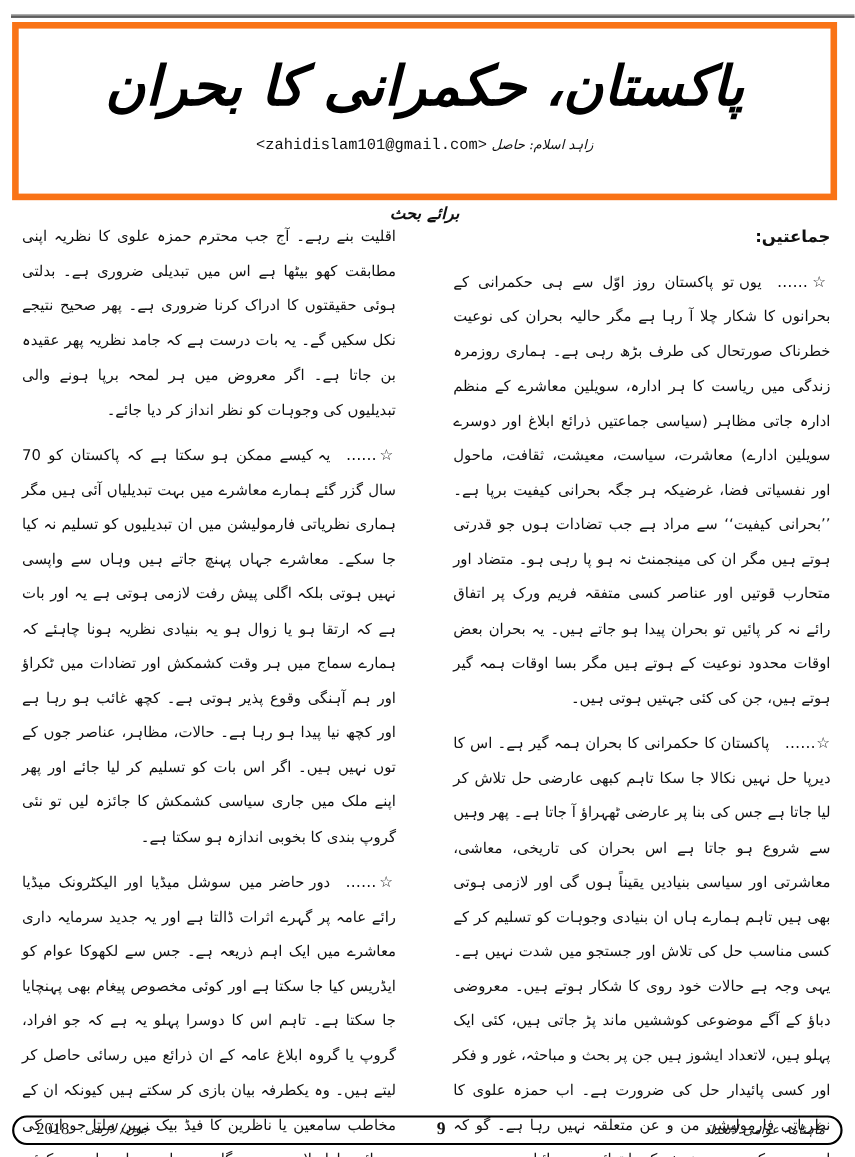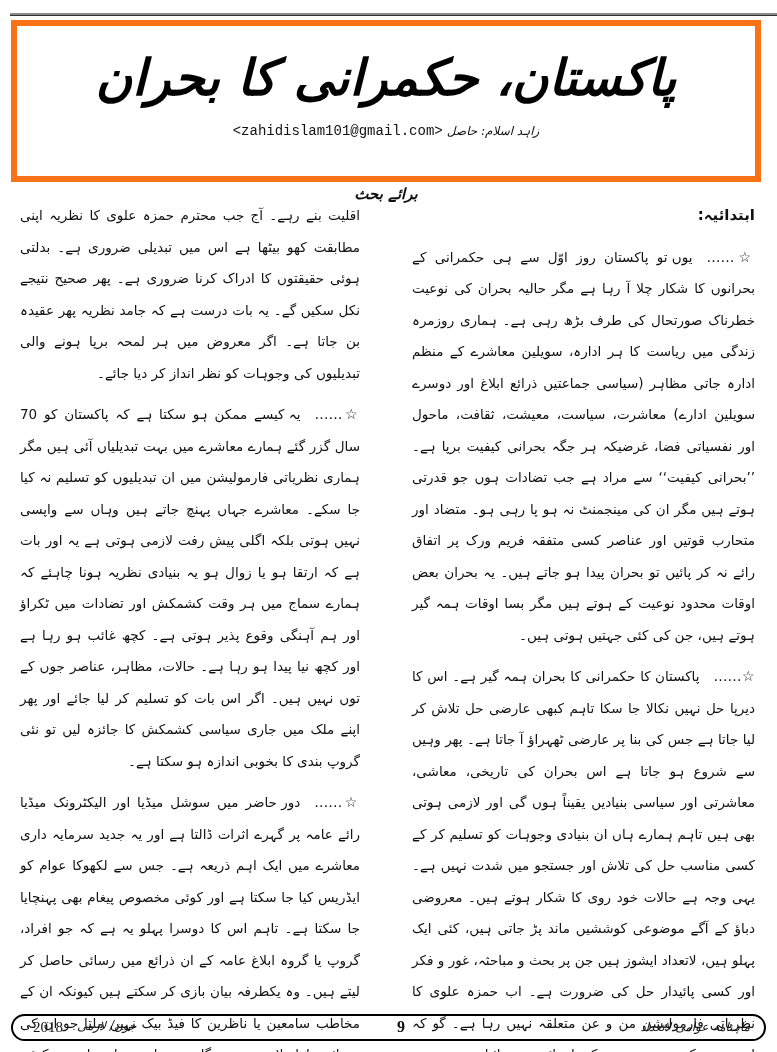--- a/index.html
+++ b/index.html
@@ -31,21 +31,21 @@
 <div class="header-box">
   <div class="title">پاکستان، حکمرانی کا بحران</div>
   <div class="byline">
     <span class="email">&lt;zahidislam101@gmail.com&gt;</span>
     <span class="urdu">زاہد اسلام: حاصل</span>
   </div>
   <div class="subtitle">برائے بحث</div>
 </div>
 
 <div class="col col-right">
-  <p class="heading">ابتدائیہ:</p>
+  <p class="heading">جماعتیں:</p>
   <p>
     <span class="star">☆……</span><span>یوں تو پاکستان روز اوّل سے ہی حکمرانی کے بحرانوں کا شکار چلا آ رہا ہے مگر حالیہ بحران کی نوعیت خطرناک صورتحال کی طرف بڑھ رہی ہے۔ ہماری روزمرہ زندگی میں ریاست کا ہر ادارہ، سویلین معاشرے کے منظم ادارہ جاتی مظاہر (سیاسی جماعتیں ذرائع ابلاغ اور دوسرے سویلین ادارے) معاشرت، سیاست، معیشت، ثقافت، ماحول اور نفسیاتی فضا، غرضیکہ ہر جگہ بحرانی کیفیت برپا ہے۔ ’’بحرانی کیفیت‘‘ سے مراد ہے جب تضادات ہوں جو قدرتی ہوتے ہیں مگر ان کی مینجمنٹ نہ ہو پا رہی ہو۔ متضاد اور متحارب قوتیں اور عناصر کسی متفقہ فریم ورک پر اتفاق رائے نہ کر پائیں تو بحران پیدا ہو جاتے ہیں۔ یہ بحران بعض اوقات محدود نوعیت کے ہوتے ہیں مگر بسا اوقات ہمہ گیر ہوتے ہیں، جن کی کئی جہتیں ہوتی ہیں۔</span>
   </p>
   <p>
     <span class="star">☆……</span><span>پاکستان کا حکمرانی کا بحران ہمہ گیر ہے۔ اس کا دیرپا حل نہیں نکالا جا سکا تاہم کبھی عارضی حل تلاش کر لیا جاتا ہے جس کی بنا پر عارضی ٹھہراؤ آ جاتا ہے۔ پھر وہیں سے شروع ہو جاتا ہے اس بحران کی تاریخی، معاشی، معاشرتی اور سیاسی بنیادیں یقیناً ہوں گی اور لازمی ہوتی بھی ہیں تاہم ہمارے ہاں ان بنیادی وجوہات کو تسلیم کر کے کسی مناسب حل کی تلاش اور جستجو میں شدت نہیں ہے۔ یہی وجہ ہے حالات خود روی کا شکار ہوتے ہیں۔ معروضی دباؤ کے آگے موضوعی کوششیں ماند پڑ جاتی ہیں، کئی ایک پہلو ہیں، لاتعداد ایشوز ہیں جن پر بحث و مباحثہ، غور و فکر اور کسی پائیدار حل کی ضرورت ہے۔ اب حمزہ علوی کا نظریاتی فارمولیشن من و عن متعلقہ نہیں رہا ہے۔ گو کہ اس صدی کے دوسرے نصف کی ابتدائی دو دہائیاں ویسی ہی شکل ہیں جیسے جناب حمزہ علوی نے فرمایا تھا۔ ہمارے ملک کے نظریاتی ترقی پسندوں کی بڑی کھیپ عجیب عجیب لوگوں پر مشتمل ہے جب حمزہ علوی کا تجزیہ بالکل درست تھا ہمارے نظریاتی دانشور اسے ’’طبقات سے ماورائے ریاستی نظریہ‘‘ کہہ کر رد کرتے رہے اور حمزہ علوی سے اتفاق کرنے والے</span>
   </p>
 </div>
 
 <div class="col col-left">
   <p>

